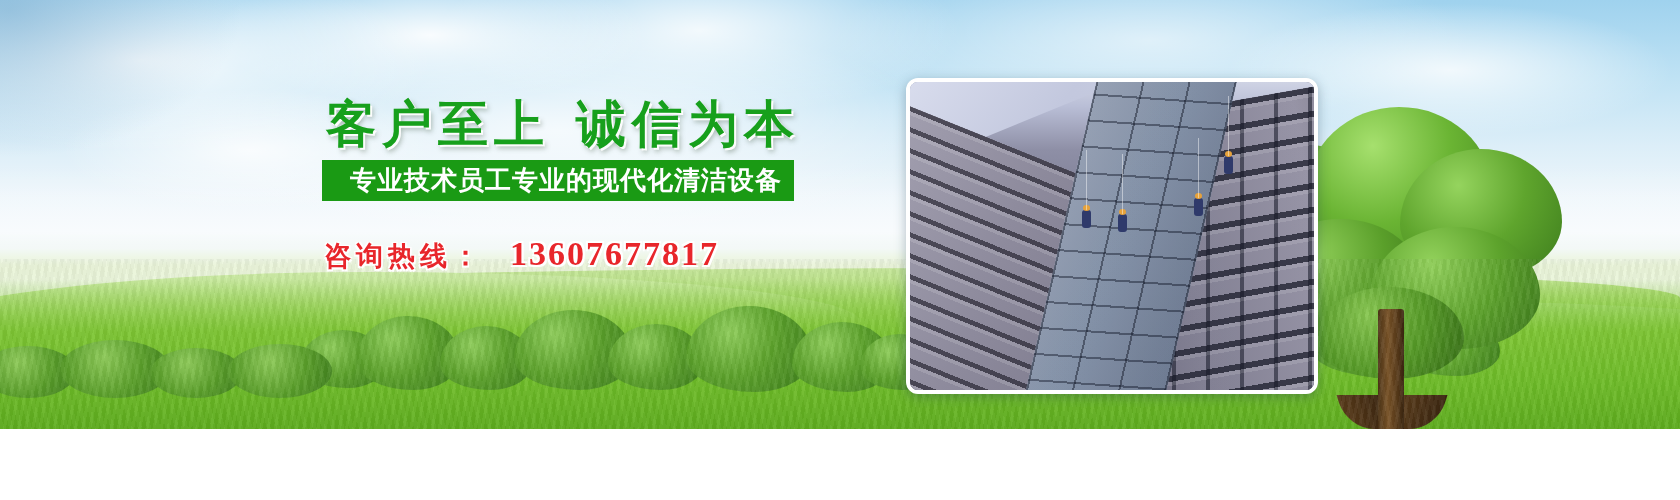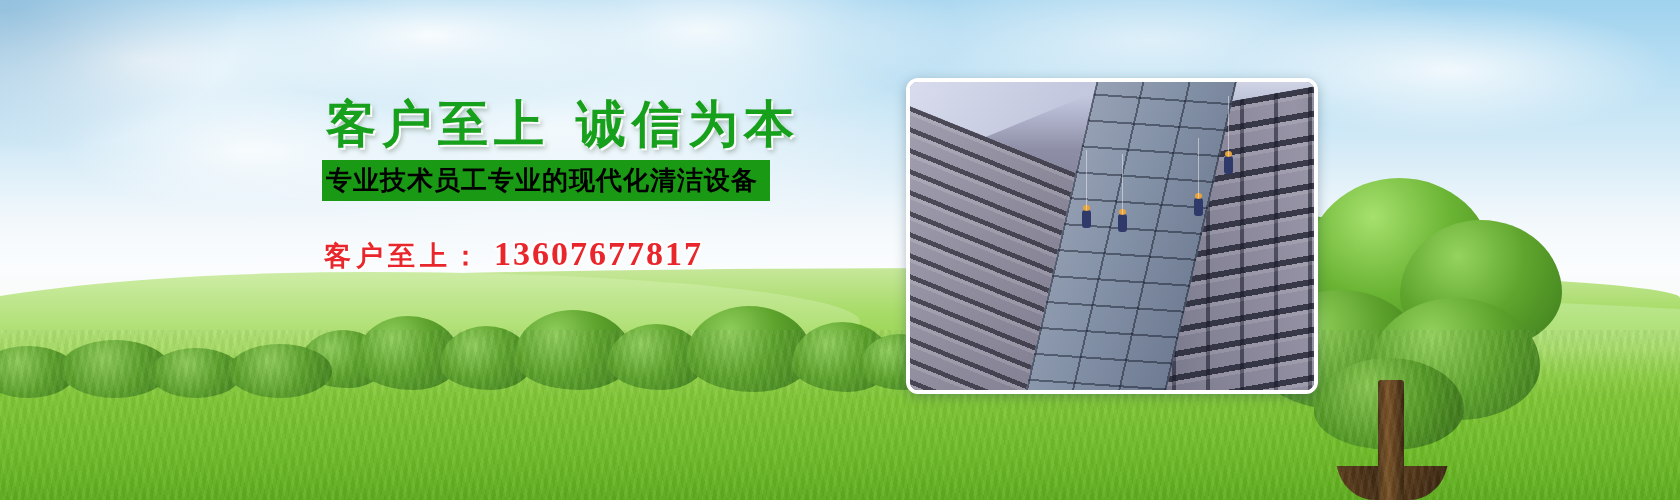--- a/index.html
+++ b/index.html
@@ -3,21 +3,21 @@
 <meta charset="utf-8">
 <style>
   html, body {
     margin: 0;
     padding: 0;
     background: #ffffff;
   }
   .banner {
     position: relative;
     width: 1680px;
-    height: 500px;
+    height: 429px;
     overflow: hidden;
     font-family: "Liberation Sans", "DejaVu Sans", sans-serif;
     
     background: linear-gradient(to bottom,
         #9fd2ee 0%,
         #bfe2f4 18%,
         #dceef8 34%,
         #eef6fb 46%,
         #f4f9fc 54%,
         #e9f3f0 58%,
@@ -147,25 +147,25 @@
        3px 4px 5px rgba(90,110,90,0.45);
     white-space: nowrap;
     margin: 0 0 6px 4px;
     line-height: 1.15;
   }
   .headline .gap { display: inline-block; width: 26px; }
 
   .subbar {
     display: inline-block;
     background: #1a9a14;
-    color: #000000;
+    color: #ffffff;
     font-size: 26px;
     font-weight: bold;
     letter-spacing: 1px;
-    padding: 6px 12px 7px 4px;
+    padding: 6px 12px 7px 28px;
     line-height: 1.08;
     white-space: nowrap;
     margin-bottom: 18px;
   }
 
   .paragraph {
     font-size: 15.5px;
     line-height: 25px;
     color: #4a4a4a;
     width: 560px;
@@ -188,21 +188,21 @@
     text-shadow:
       -1.5px -1.5px 0 #fff, 1.5px -1.5px 0 #fff,
       -1.5px 1.5px 0 #fff, 1.5px 1.5px 0 #fff,
       0 0 4px rgba(255,255,255,0.9);
   }
   .phone-num {
     font-size: 34px;
     font-weight: bold;
     color: #e8262b;
     letter-spacing: 2px;
-    margin-left: 10px;
+    margin-left: 26px;
     text-shadow:
       -2px -2px 0 #fff, 2px -2px 0 #fff,
       -2px 2px 0 #fff, 2px 2px 0 #fff,
       0 0 5px rgba(255,255,255,0.95);
   }
   .phone-row.second { margin-top: 6px; padding-left: 178px; }
 
   
   .photo-frame {
     position: absolute;
@@ -369,18 +369,18 @@
   <div class="content">
     <div class="headline">
       <span>客户至上</span><span class="gap"></span><span>诚信为本</span>
     </div>
 
     <div class="subbar">专业技术员工专业的现代化清洁设备</div>
 
 
     <div class="phones">
       <div class="phone-row">
-        <span class="phone-label">客户至上：</span><span class="phone-num">13607677817</span>
+        <span class="phone-label">咨询热线：</span><span class="phone-num">13607677817</span>
       </div>
     </div>
   </div>
 
 </div>
 
 </body></html>

